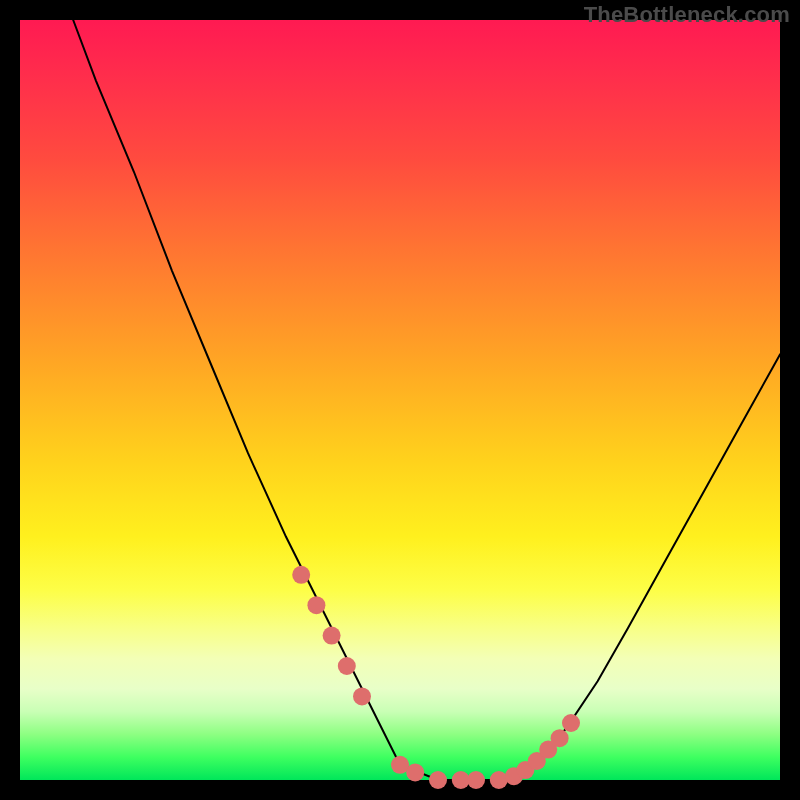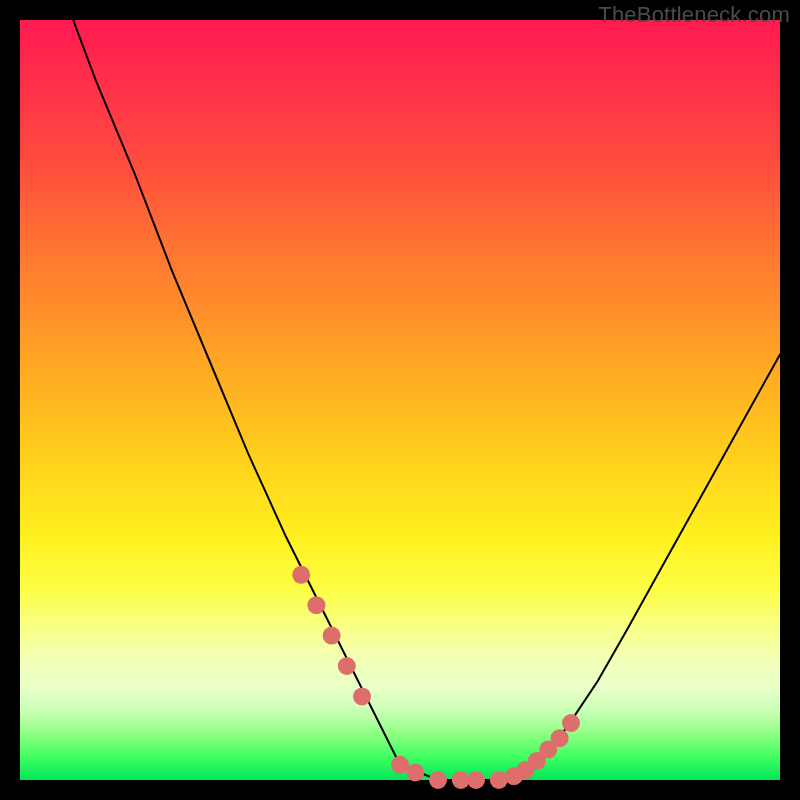--- a/index.html
+++ b/index.html
@@ -42,21 +42,21 @@
       #3eff60 97%,
       #00e65a 100%
     );
   }
   .watermark {
     position: absolute;
     top: 2px;
     right: 10px;
     color: #4b4b4b;
     font-size: 22px;
-    font-weight: 400;
+    font-weight: 700;
     letter-spacing: 0.2px;
     user-select: none;
   }
   svg.curve {
     position: absolute;
     left: 0;
     top: 0;
     width: 760px;
     height: 760px;
     overflow: visible;

